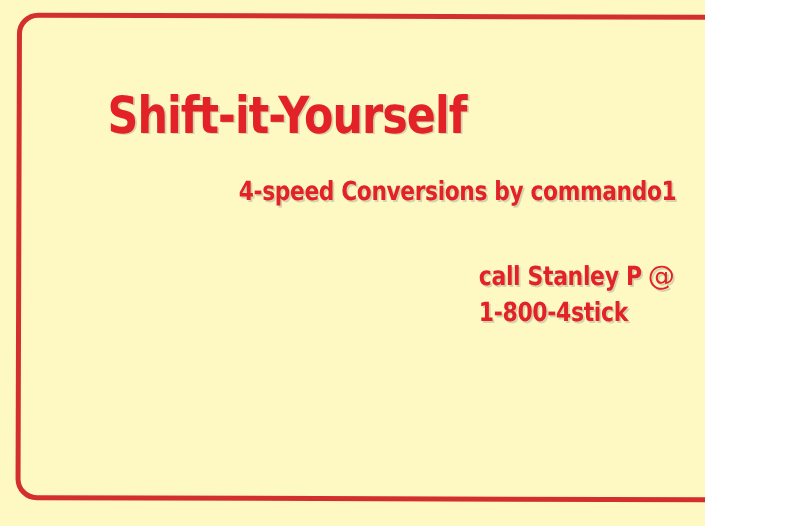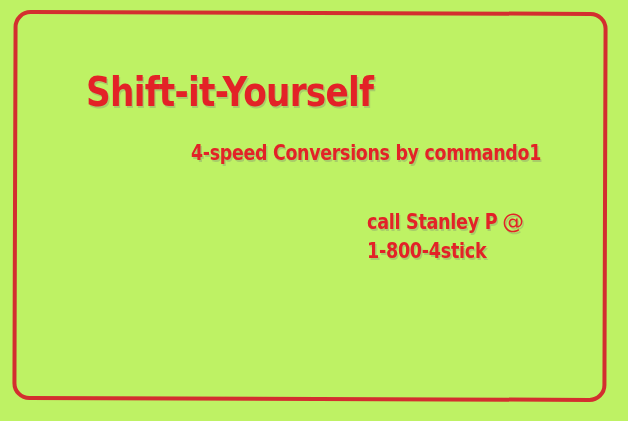--- a/index.html
+++ b/index.html
@@ -3,23 +3,23 @@
 <meta charset="utf-8">
 <style>
   html, body {
     margin: 0;
     padding: 0;
     background: #ffffff;
   }
 
   #card-canvas {
     position: relative;
-    width: 628px;
+    width: 564px;
     height: 421px;
-    background: #bef264;
+    background: #fef9c3;
     overflow: hidden;
     font-family: "Liberation Sans", sans-serif;
   }
 
   
   #border-frame {
     position: absolute;
     left: 13px;
     top: 11px;
     width: 594px;
@@ -57,21 +57,21 @@
     left: 191px;
     top: 143px;
     font-size: 21px;
     letter-spacing: -0.3px;
     transform: scaleX(0.92);
     transform-origin: left top;
   }
 
   #contact-block {
     position: absolute;
-    left: 367px;
+    left: 383px;
     top: 207px;
   }
 
   .contact-line {
     position: relative;
     display: block;
     color: #e32227;
     font-family: "DejaVu Sans Condensed", "Liberation Sans Narrow",
                  "Liberation Sans", sans-serif;
     font-weight: bold;

